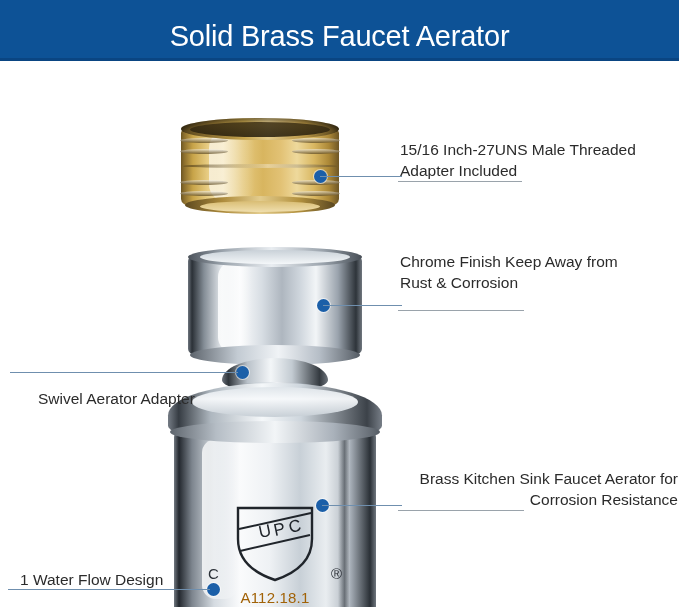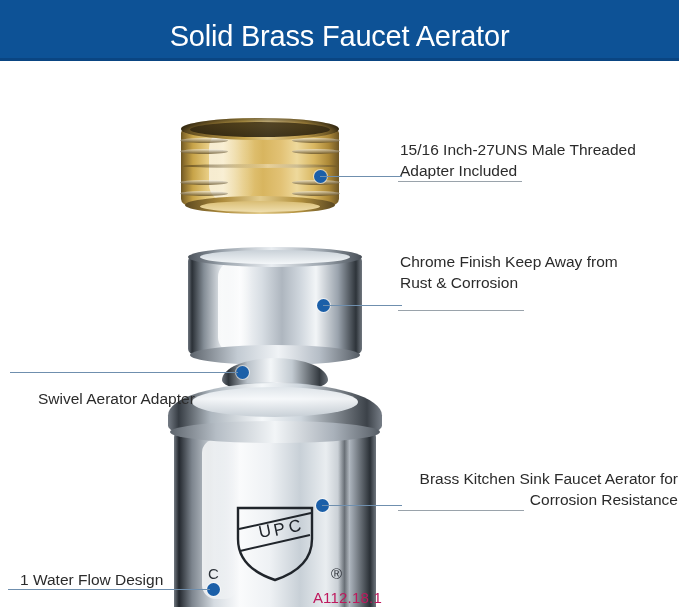--- a/index.html
+++ b/index.html
@@ -165,22 +165,22 @@
     display:flex;flex-direction:column;align-items:center;
     pointer-events:none;
   }
   .shield-wrap{position:absolute;left:66px;top:122px;width:82px;height:78px;}
   .upc-row{
     position:absolute;left:40px;top:182px;width:134px;
     display:flex;justify-content:space-between;align-items:center;
     font-size:15px;color:#2c3138;font-family:"Liberation Sans","DejaVu Sans",sans-serif;
   }
   .eng-line{
-    position:absolute;width:214px;text-align:right;
-    font-size:15px;color:#be185d;letter-spacing:.2px;
+    position:absolute;width:214px;text-align:center;
+    font-size:15px;color:#a16207;letter-spacing:.2px;
     font-family:"Liberation Sans","DejaVu Sans",sans-serif;
   }
   .eng-1{top:206px;}
 
   
   .ann{position:absolute;font-size:15.5px;color:#2b2b2b;line-height:1.34;}
   .ann-r{left:400px;width:272px;}
   .ann-l{width:auto;}
   .ann-text{white-space:pre-line;}
   .ann-underline{

